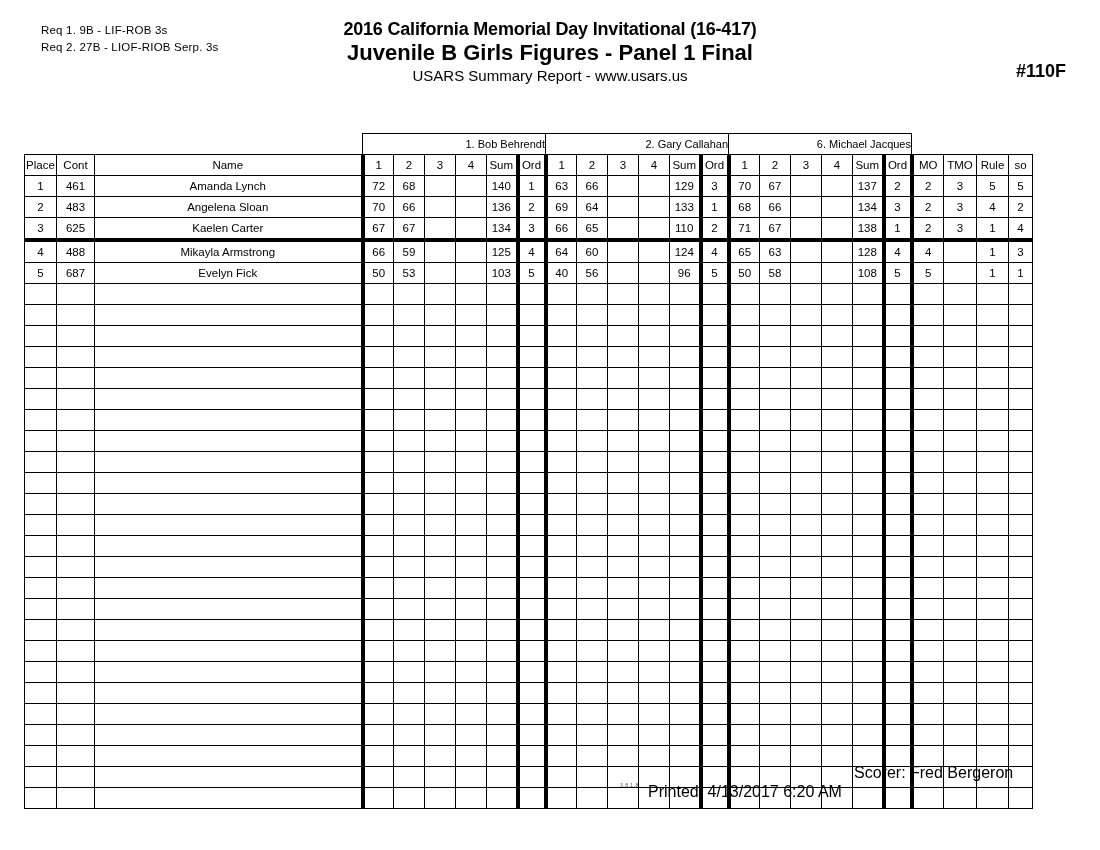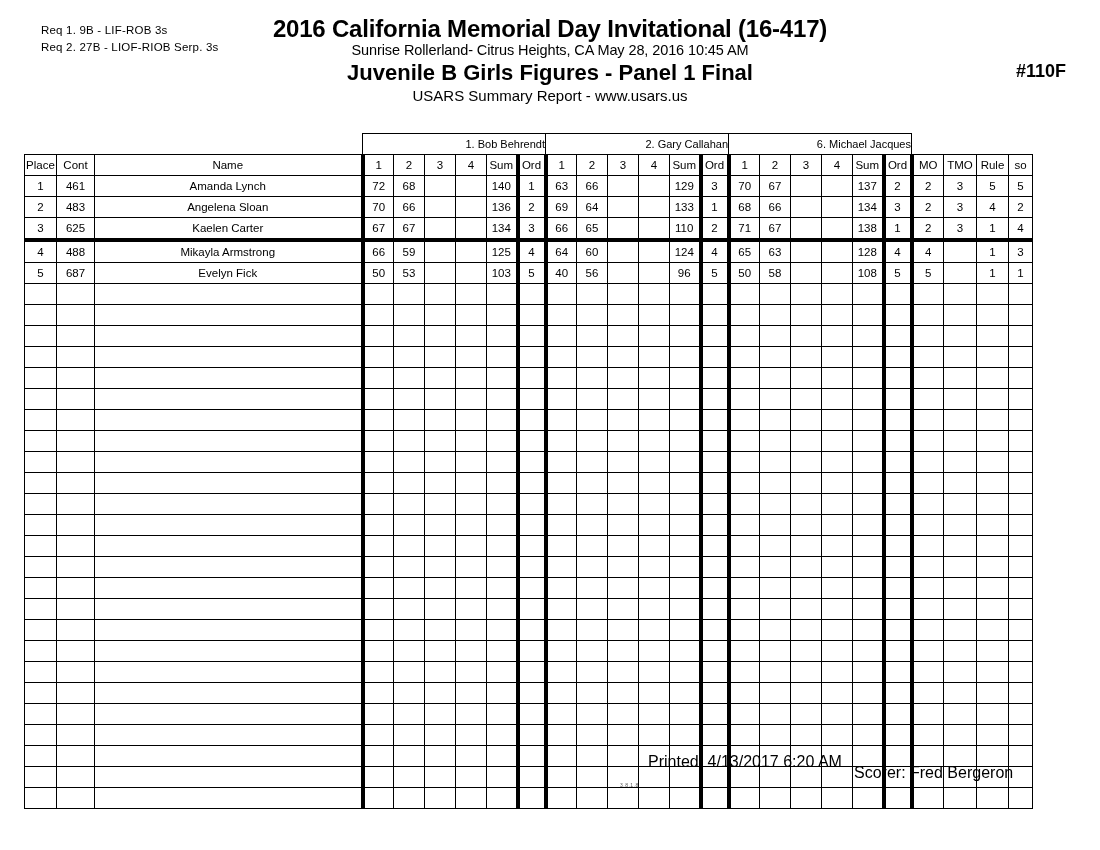--- a/index.html
+++ b/index.html
@@ -28,21 +28,21 @@
   #req-block .req-line { letter-spacing: 0.2px; padding-left: 19px; }
 
   #title-block {
     position: absolute;
     left: 0;
     right: 0;
     top: 18px;
     text-align: center;
   }
   #title-main {
-    font-size: 24px;
+    font-size: 18px;
     font-weight: bold;
     letter-spacing: -0.2px;
     line-height: 22px;
   }
   #title-venue {
     font-size: 14.5px;
     font-weight: normal;
     line-height: 20px;
     letter-spacing: -0.1px;
   }
@@ -122,34 +122,33 @@
   
   tr.cut-row td { border-bottom: 4px solid #000 !important; }
   #ver-stamp {
     position: absolute;
     left: 620px;
     top: 782px;
     font-size: 5px;
     color: #555;
     letter-spacing: 0.5px;
   }
-  #printed { position: absolute; left: 648px; top: 753px; white-space: nowrap; }
+  #printed { position: absolute; left: 648px; top: 783px; white-space: nowrap; }
   #scorer  { position: absolute; left: 854px; top: 764px; white-space: nowrap; }
 </style>
 </head>
 <body>
 
 <div id="req-block">
   <div class="req-line">Req 1.  9B - LIF-ROB 3s</div>
   <div class="req-line">Req 2.  27B - LIOF-RIOB Serp. 3s</div>
 </div>
 
 <div id="title-block">
   <div id="title-main">2016 California Memorial Day Invitational (16-417)</div>
-  <div id="title-venue">Sunrise Rollerland- Citrus Heights, CA  May 28, 2016  10:45 AM</div>
   <div id="title-event">Juvenile B Girls Figures  -  Panel 1 Final</div>
   <div id="title-report">USARS Summary Report - www.usars.us</div>
 </div>
 
 <div id="doc-code">#110F</div>
 
 <table id="score-table">
   <colgroup>
     <col style="width:32px">
     <col style="width:38px">

